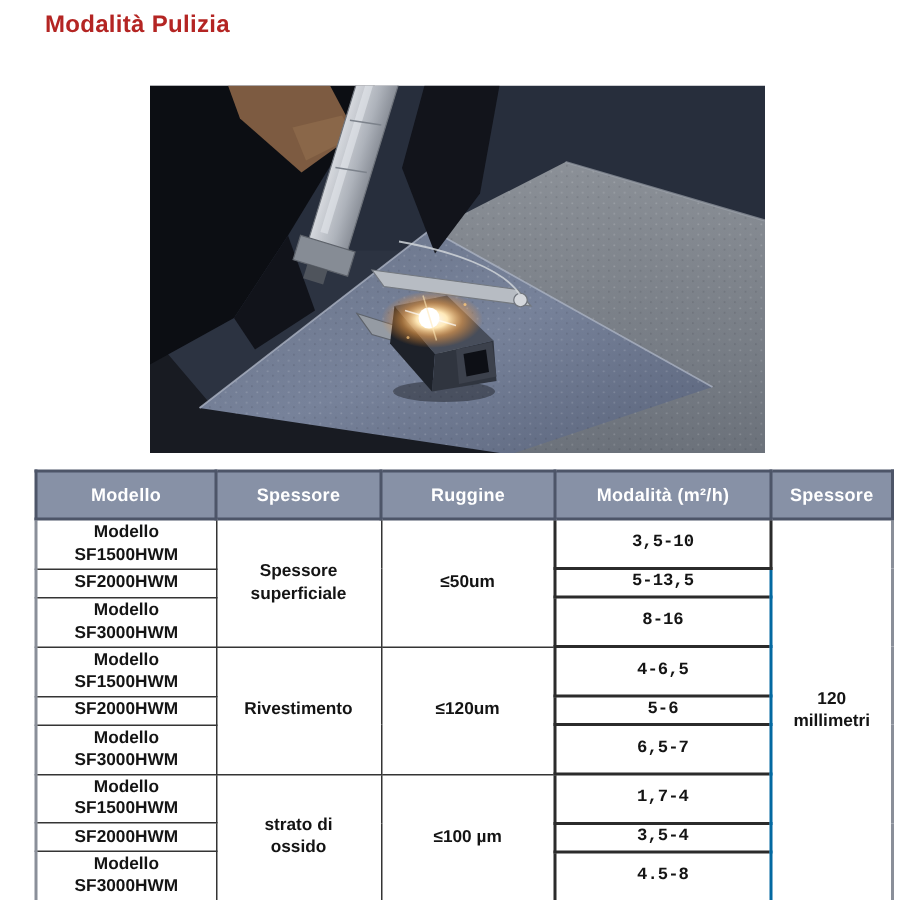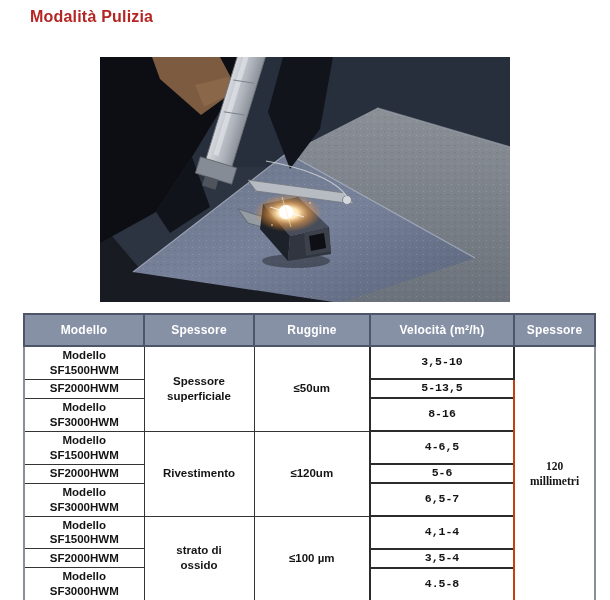--- a/index.html
+++ b/index.html
@@ -32,21 +32,21 @@
   }
   .spec-table td{
     border:1px solid #343434;
     color:#141414;font-size:11.5px;font-weight:bold;line-height:1.3;
     text-align:center;vertical-align:middle;
     padding:1px 2px;white-space:pre-line;background:#fff;
   }
   tr.row-tall{height:30px;}
   tr.row-short{height:19px;}
   td.vel-cell{border-width:2px;border-color:#2b2b2b;font-family:Liberation Mono, monospace;}
-  td.width-cell{border-left:2px solid #c2410c;font-family:Liberation Serif, serif;}
+  td.width-cell{border-left:2px solid #0369a1;}
 </style>
 </head>
 <body>
 
 <div class="page">
 
   <div class="page-title">Modalità Pulizia</div>
 
   <div class="photo">
     <svg viewBox="0 0 410 245" xmlns="http://www.w3.org/2000/svg">
@@ -147,21 +147,21 @@
         <col style="width:110px">
         <col style="width:116px">
         <col style="width:144px">
         <col style="width:81px">
     </colgroup>
     <thead>
       <tr>
         <th>Modello</th>
         <th>Spessore</th>
         <th>Ruggine</th>
-        <th>Velocità (m²/h)</th>
+        <th>Modalità (m²/h)</th>
         <th>Spessore</th>
       </tr>
     </thead>
     <tbody>
 
       <tr class="row-tall">
         <td>Modello
 SF1500HWM</td>
         <td rowspan="3">Spessore
 superficiale</td>
@@ -196,21 +196,21 @@
 SF3000HWM</td>
         <td class="vel-cell">6,5-7</td>
       </tr>
 
       <tr class="row-tall">
         <td>Modello
 SF1500HWM</td>
         <td rowspan="3">strato di
 ossido</td>
         <td rowspan="3">≤100 µm</td>
-        <td class="vel-cell">4,1-4</td>
+        <td class="vel-cell">1,7-4</td>
       </tr>
       <tr class="row-short">
         <td>SF2000HWM</td>
         <td class="vel-cell">3,5-4</td>
       </tr>
       <tr class="row-tall">
         <td>Modello
 SF3000HWM</td>
         <td class="vel-cell">4.5-8</td>
       </tr>

